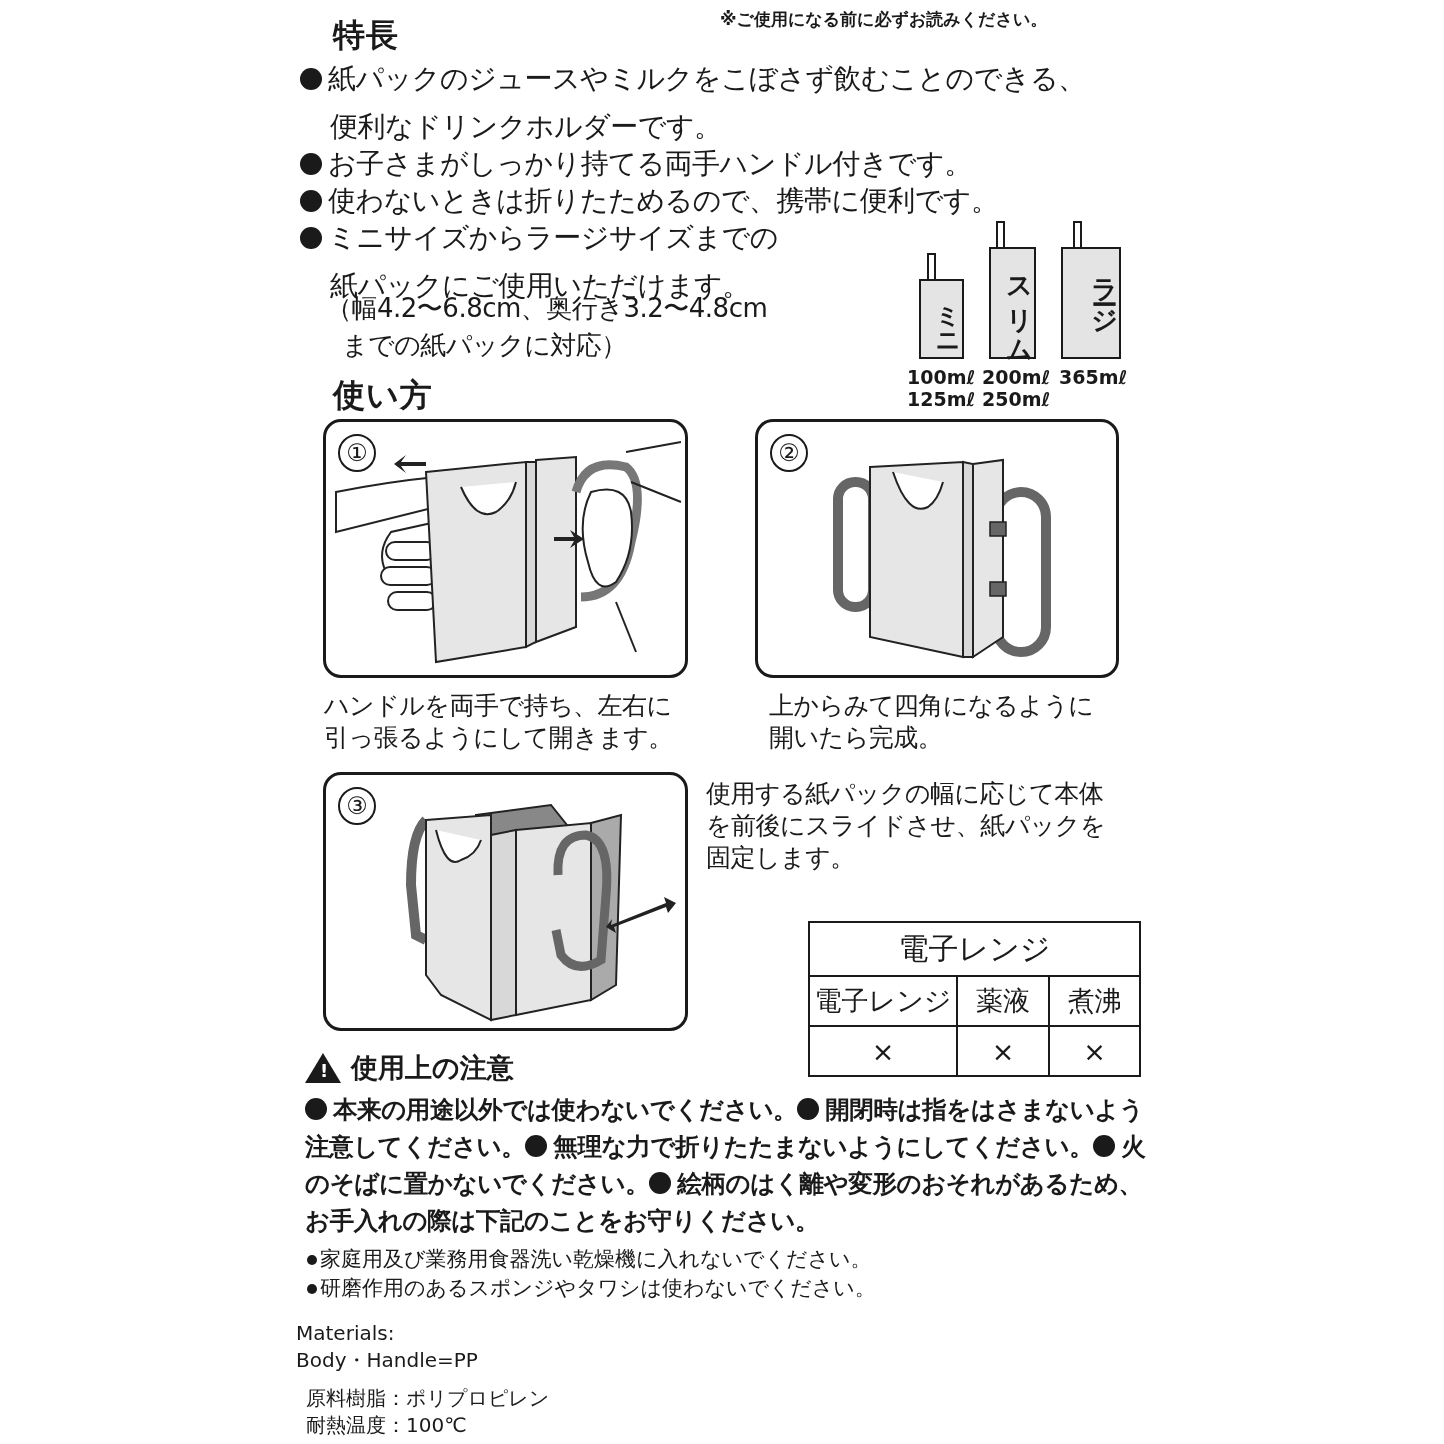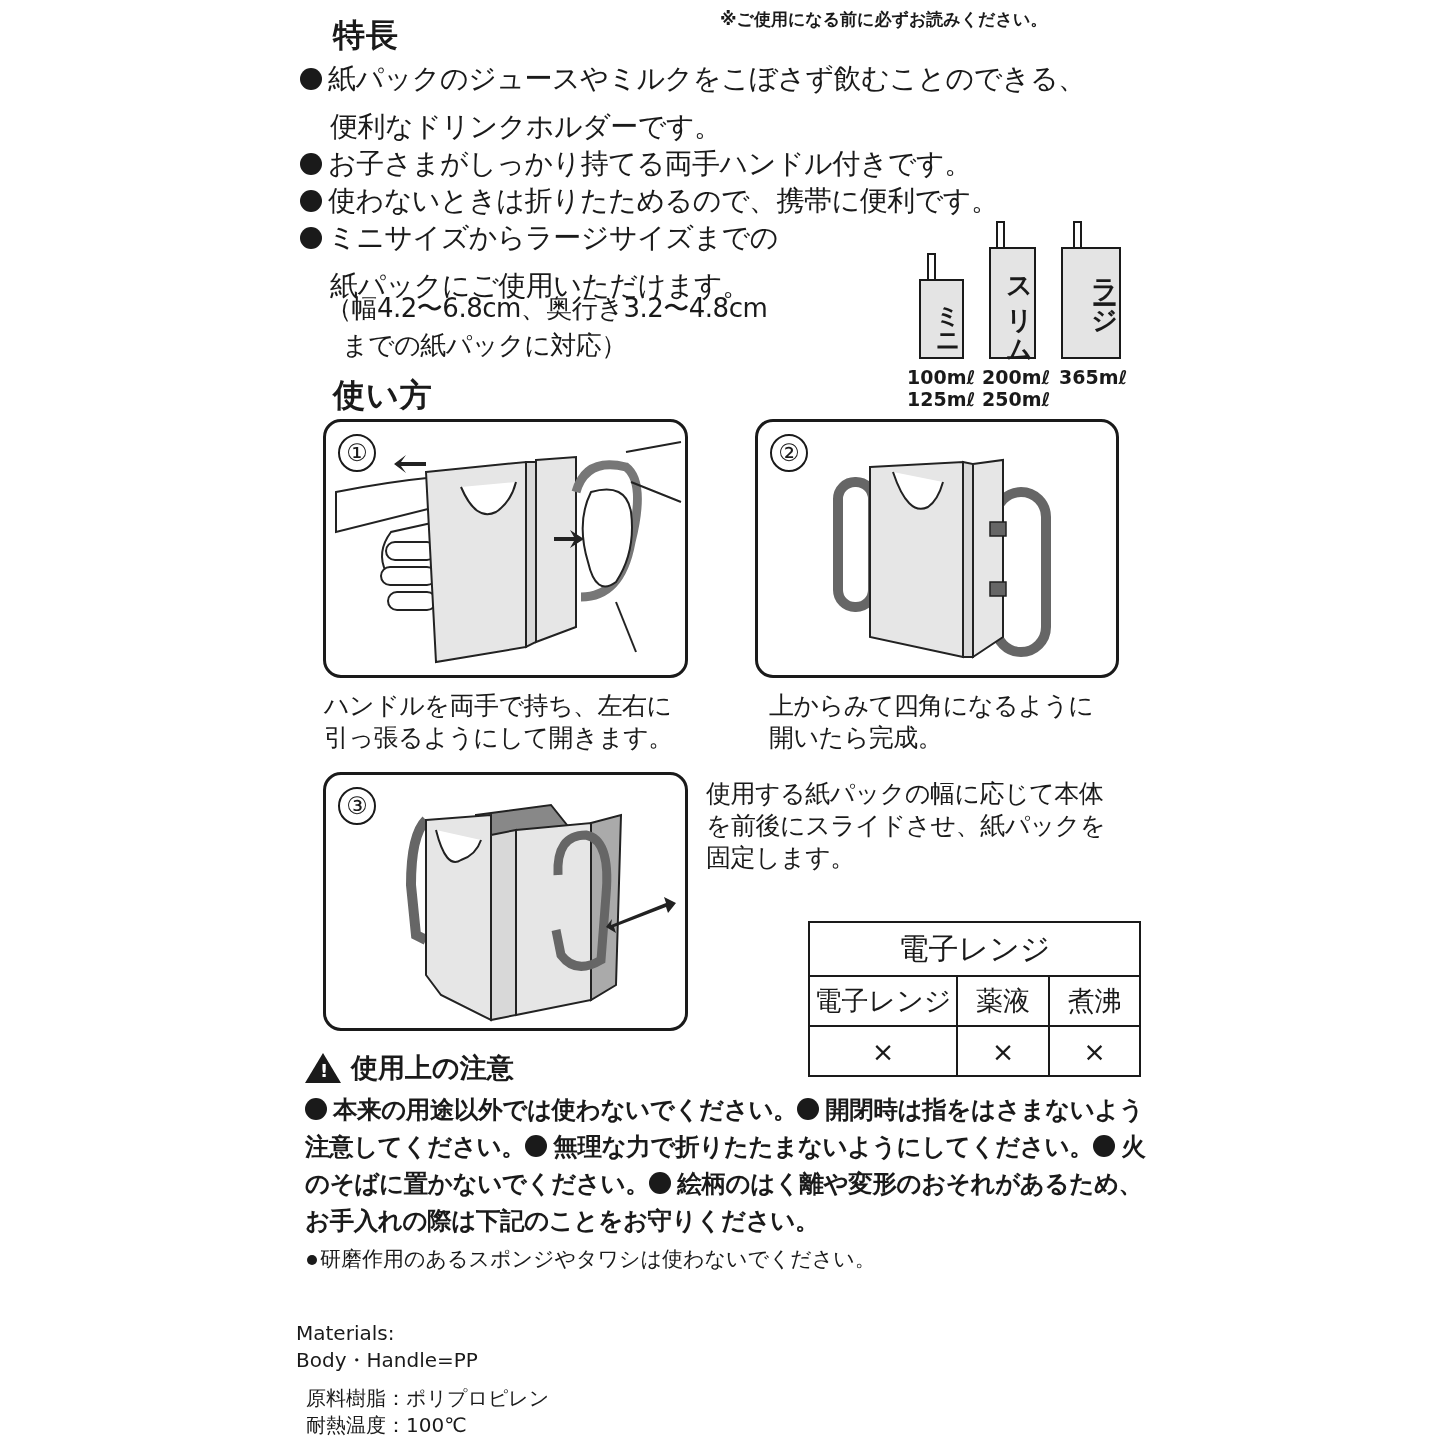--- a/index.html
+++ b/index.html
@@ -159,20 +159,21 @@
 <div class="abs caution-title" style="left:305px; top:1050px;">
   <div class="tri">
       <span>!</span>
     </div>
   <span>使用上の注意</span>
 </div>
 <div class="abs caution-body" style="left:305px; top:1091px;font-weight:bold;">
   <span class="bullet"></span><span>本来の用途以外では使わないでください。</span><span class="bullet"></span><span>開閉時は指をはさまないよう注意してください。</span><span class="bullet"></span><span>無理な力で折りたたまないようにしてください。</span><span class="bullet"></span><span>火のそばに置かないでください。</span><span class="bullet"></span><span>絵柄のはく離や変形のおそれがあるため、お手入れの際は下記のことをお守りください。</span>
 </div>
 <div class="abs small" style="left:307px; top:1245px;">
+  <div><span class="bullet sm"></span><span>家庭用及び業務用食器洗い乾燥機に入れないでください。</span></div>
   <div><span class="bullet sm"></span><span>研磨作用のあるスポンジやタワシは使わないでください。</span></div>
 </div>
 
 <div class="abs mat" style="left:296px; top:1320px;">
   <div>Materials:</div>
   <div>Body・Handle=PP</div>
 </div>
 <div class="abs mat" style="left:306px; top:1385px;">
   <div>原料樹脂：ポリプロピレン</div>
   <div>耐熱温度：100℃</div>

